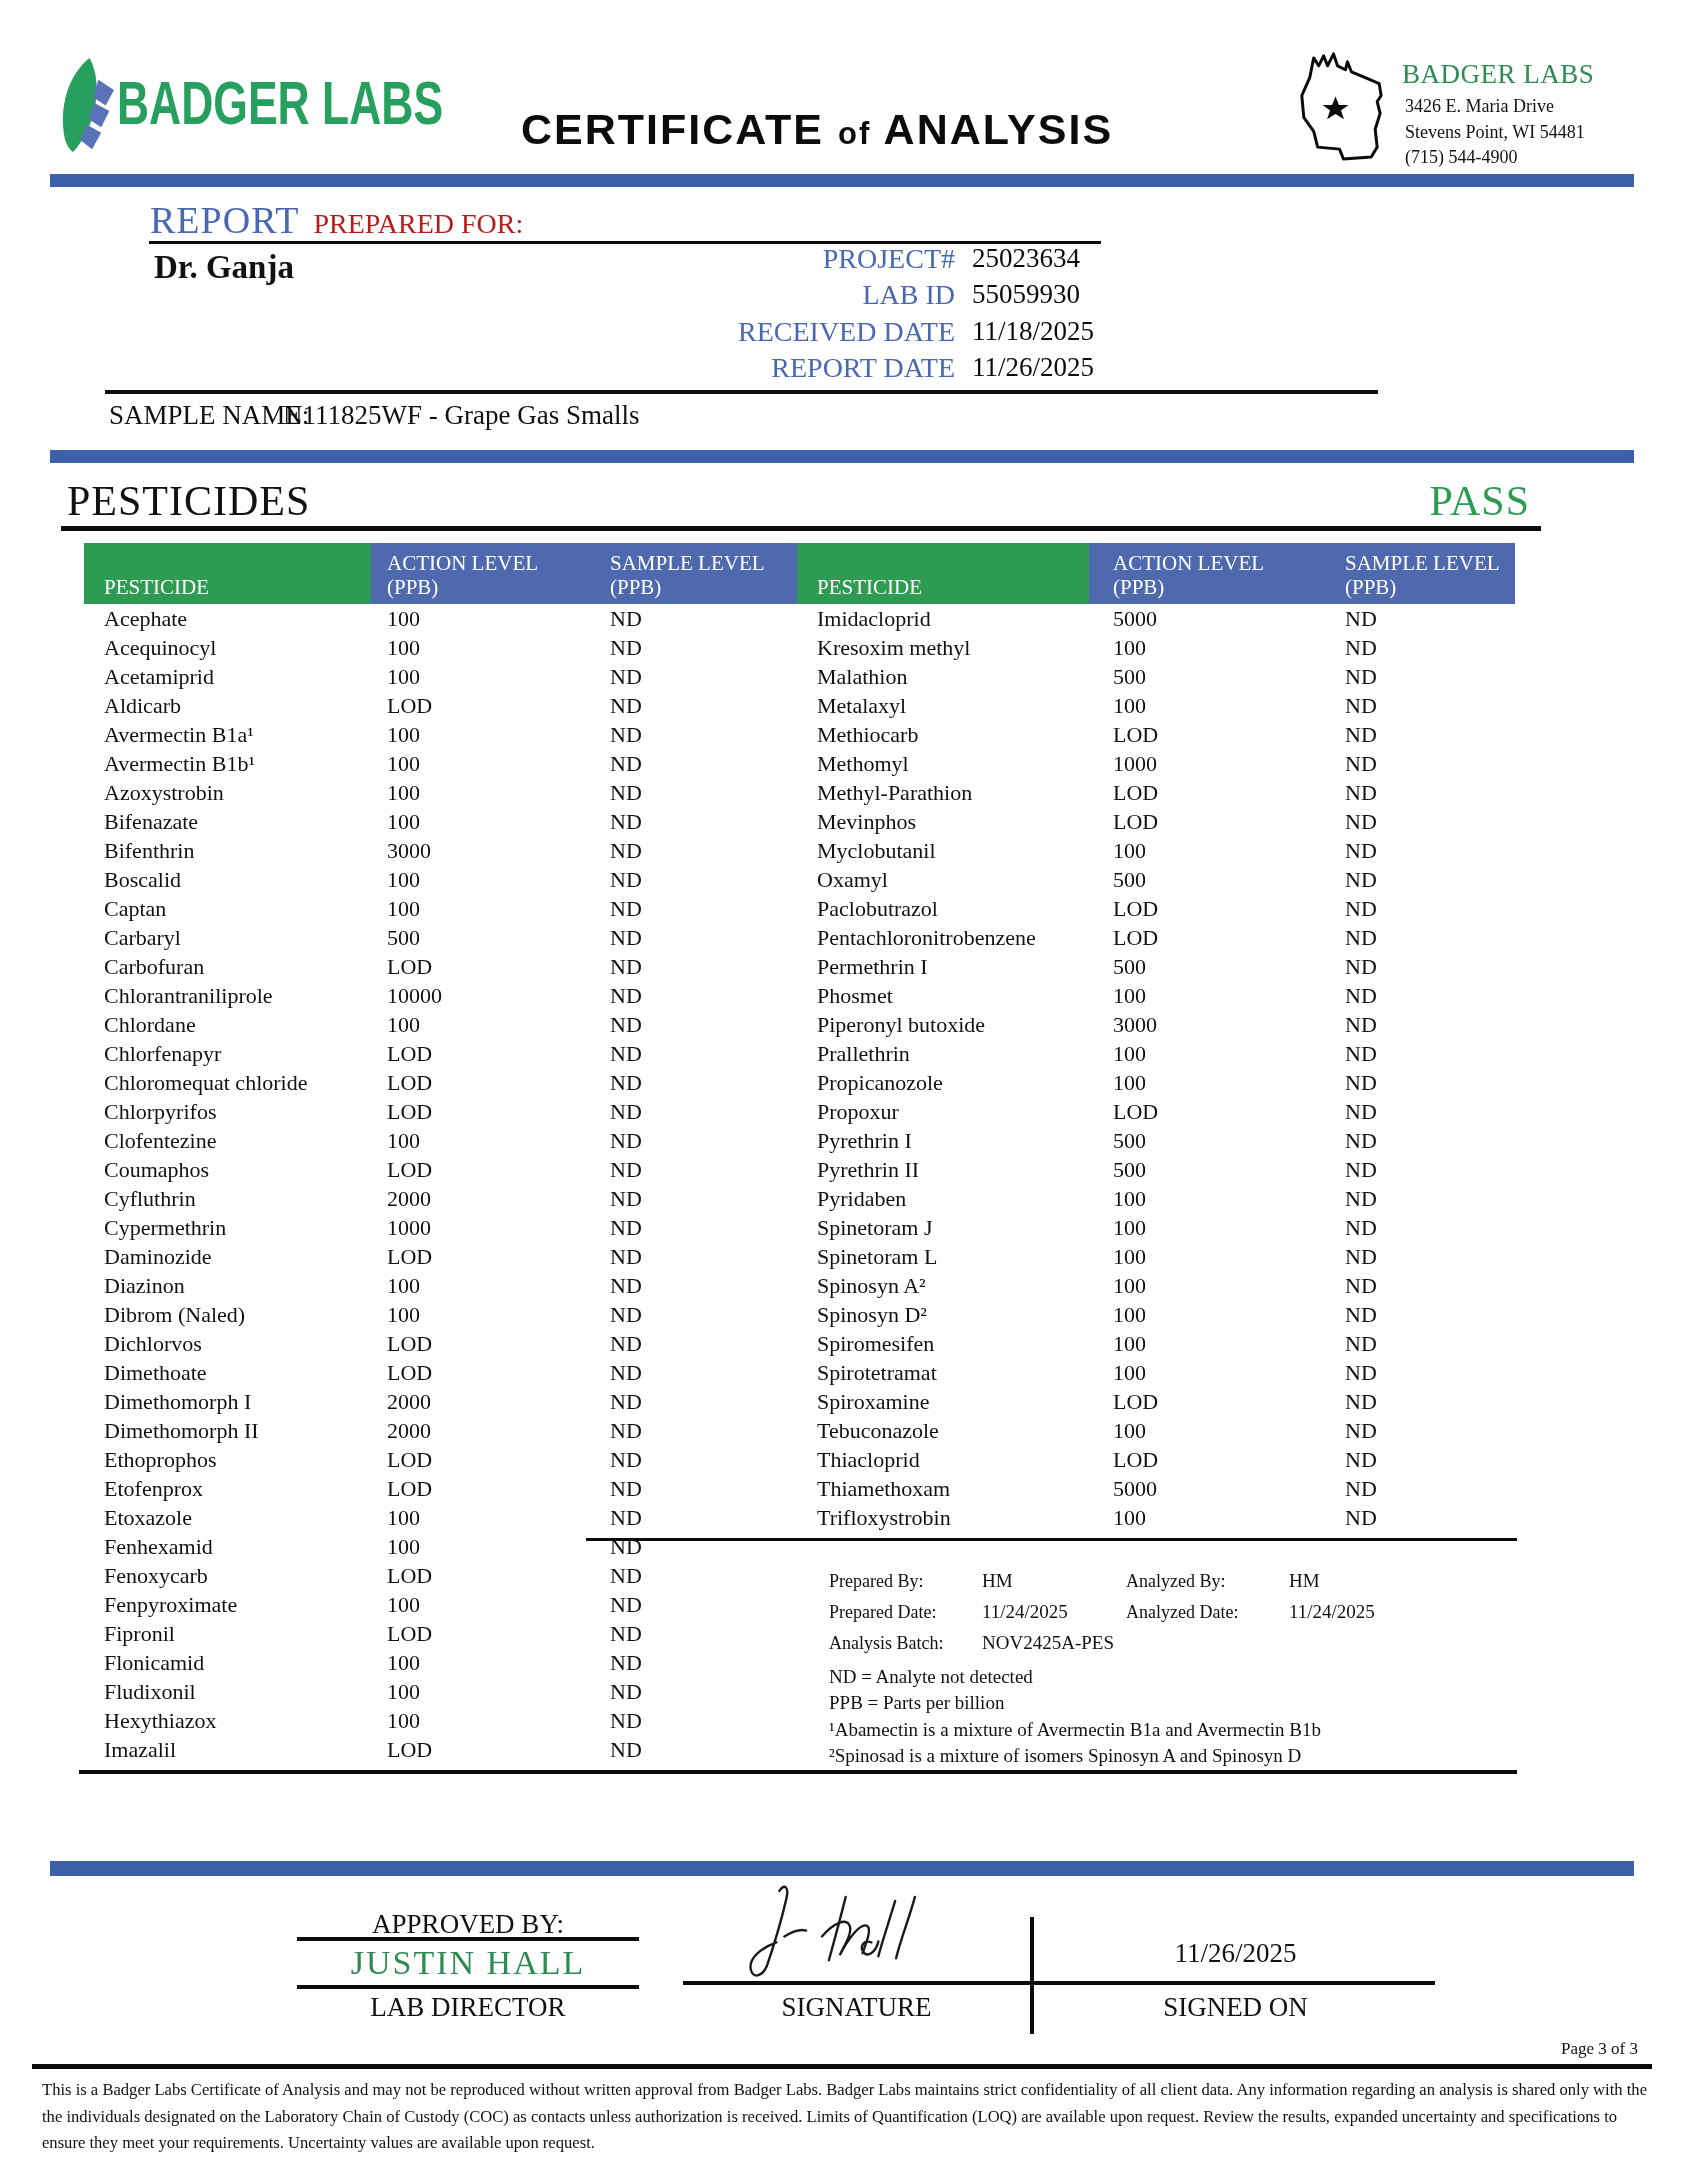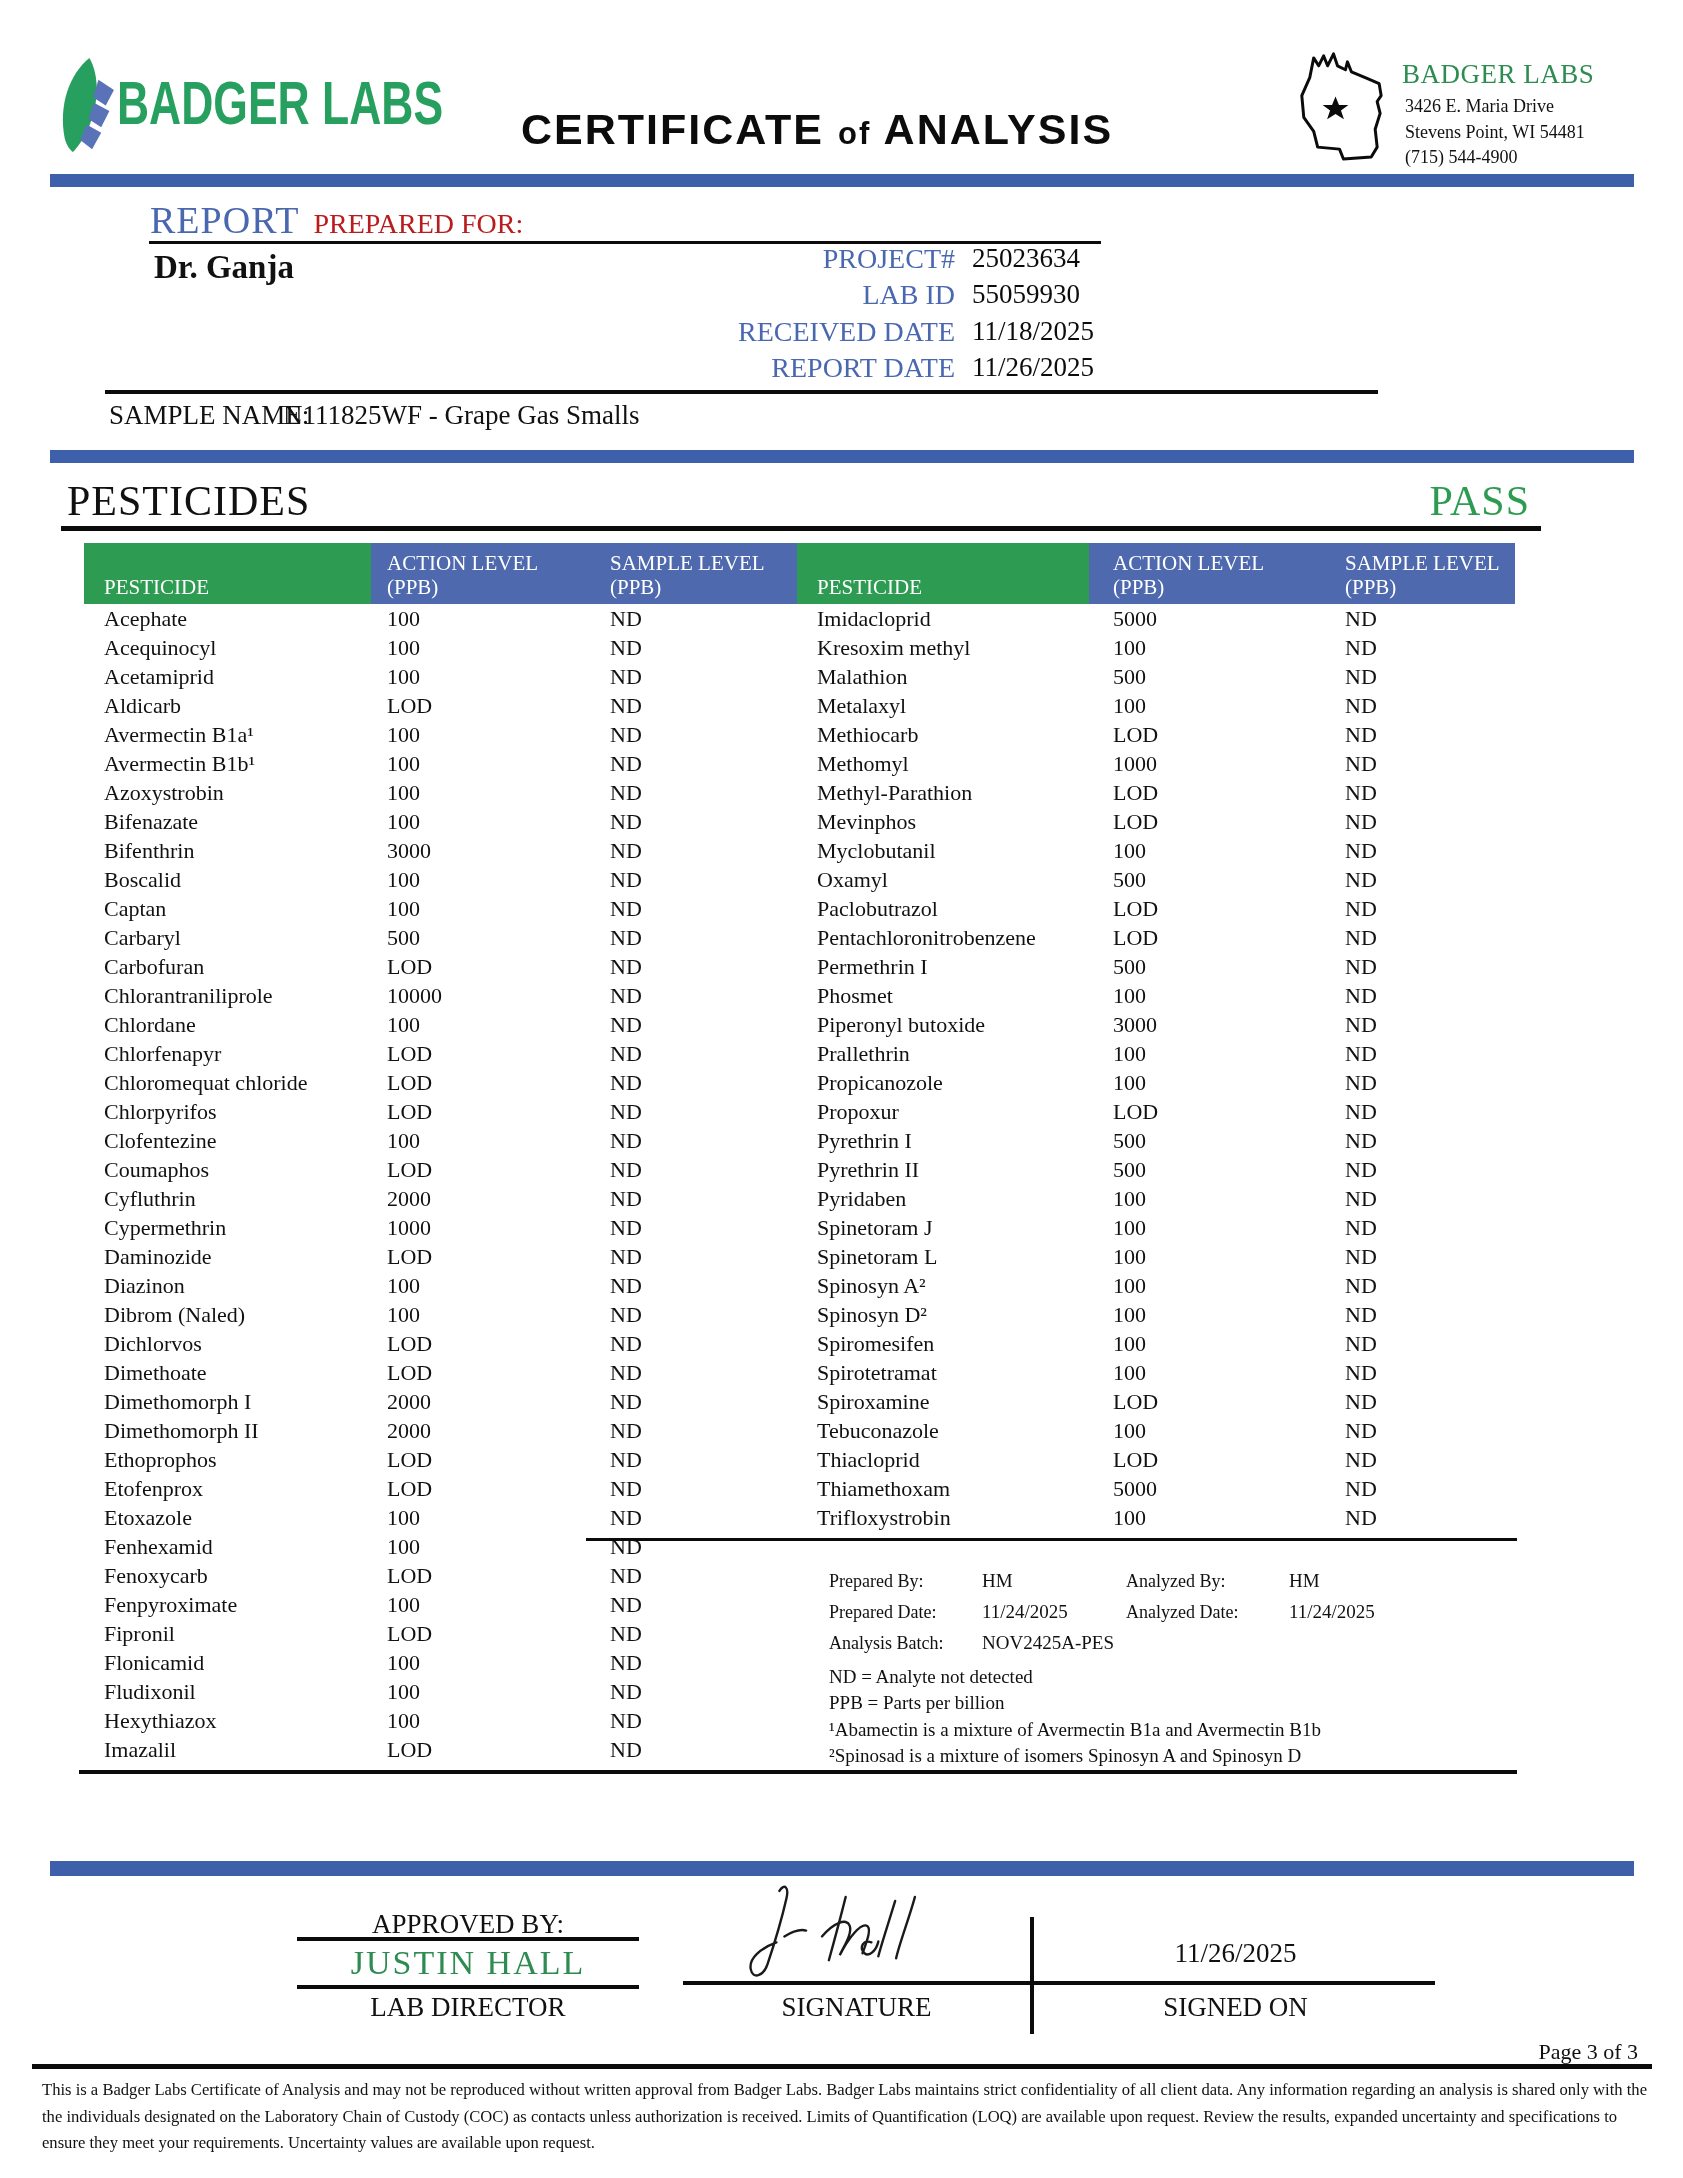--- a/index.html
+++ b/index.html
@@ -78,21 +78,21 @@
   .ap-rule1{position:absolute;left:297px;top:1937px;width:342px;height:4px;background:#0b0b0b;}
   .ap-rule2{position:absolute;left:297px;top:1985px;width:342px;height:4px;background:#0b0b0b;}
   .sig-svg{position:absolute;left:725px;top:1881px;width:277px;height:103px;}
   .sig-hrule{position:absolute;left:683px;top:1981px;width:752px;height:3.5px;background:#0b0b0b;}
   .sig-vrule{position:absolute;left:1030px;top:1917px;width:3.5px;height:117px;background:#0b0b0b;}
   .sig-label{position:absolute;left:683px;top:1992px;width:347px;text-align:center;font-size:27px;}
   .signed-date{position:absolute;left:1035px;top:1938px;width:401px;text-align:center;font-size:27px;}
   .signed-on{position:absolute;left:1035px;top:1992px;width:401px;text-align:center;font-size:27px;}
 
   
-  .page-num{position:absolute;left:1386px;top:2039px;width:252px;text-align:right;font-size:22px;}
+  .page-num{position:absolute;left:1386px;top:2039px;width:252px;text-align:right;font-size:17px;}
   .footer-rule{position:absolute;left:32px;top:2064px;width:1620px;height:5px;background:#0b0b0b;}
   .disclaimer{position:absolute;left:42px;top:2077px;width:1612px;font-size:16.6px;line-height:1.6;}
 </style>
 </head>
 <body>
 
 <div class="page">
 
   <svg class="leaf-logo" viewBox="0 0 80 110">
     <path d="M42,4 C20,22 8,56 15,92 C17,100 21,105 24,107 C37,94 48,70 50,44 C51,26 47,12 42,4 Z" fill="#27A05F"></path>

